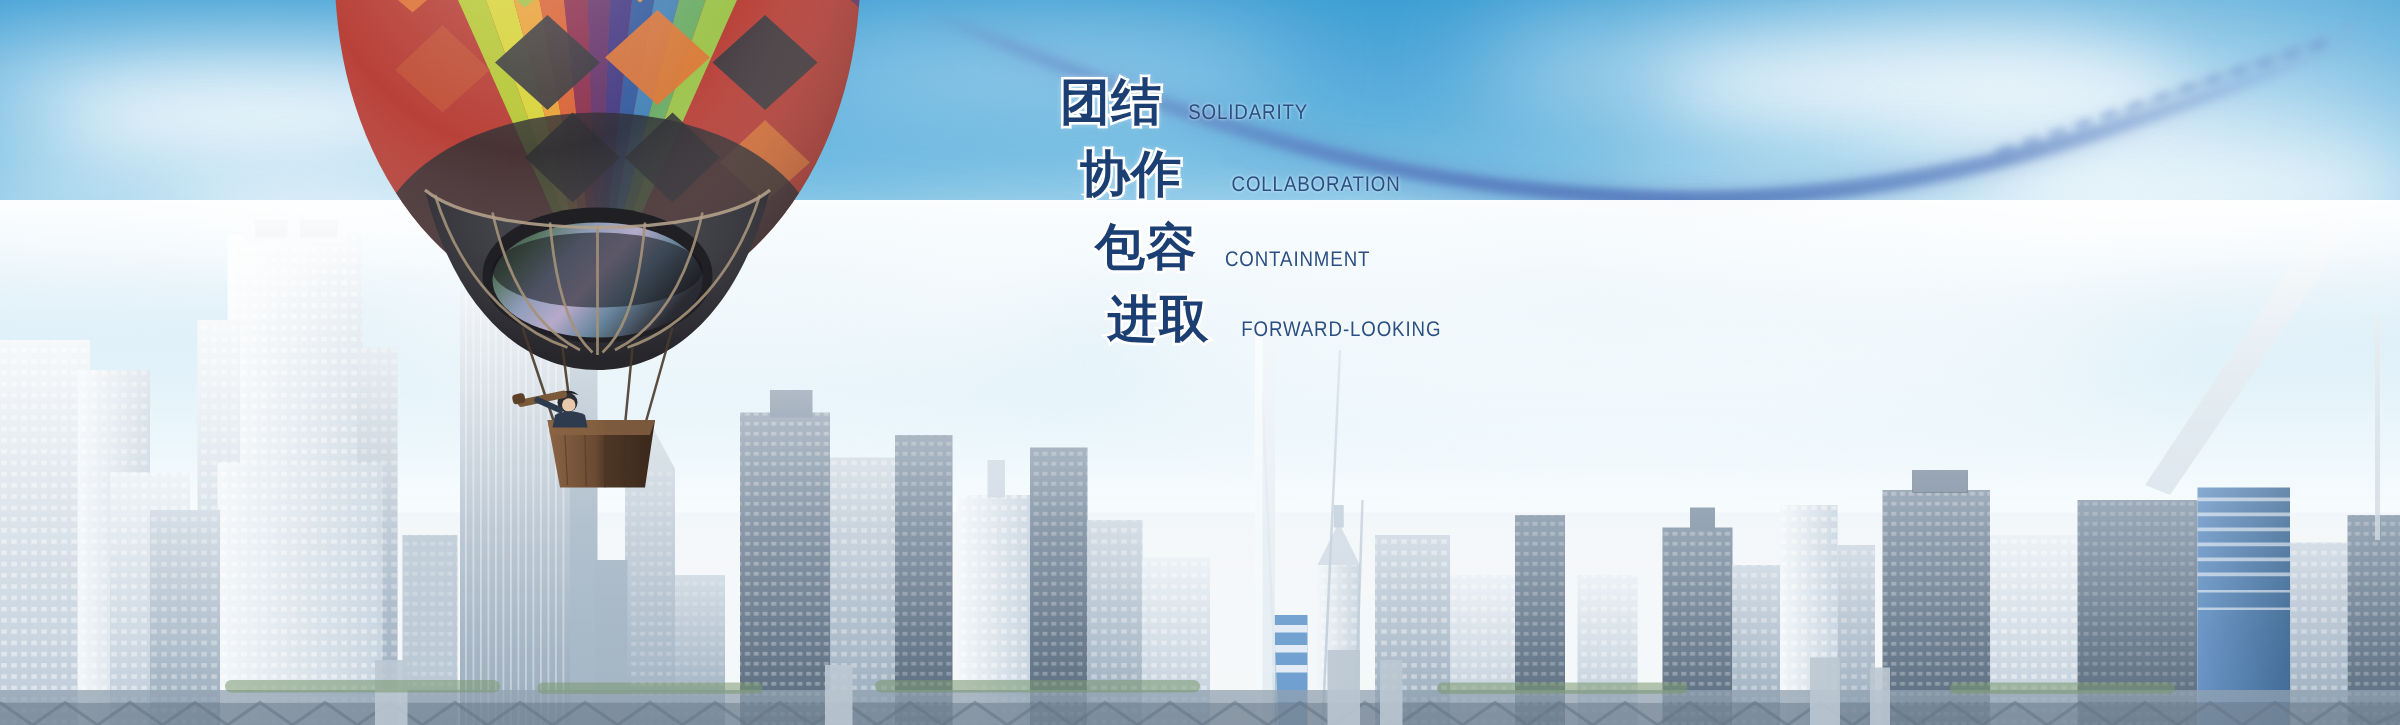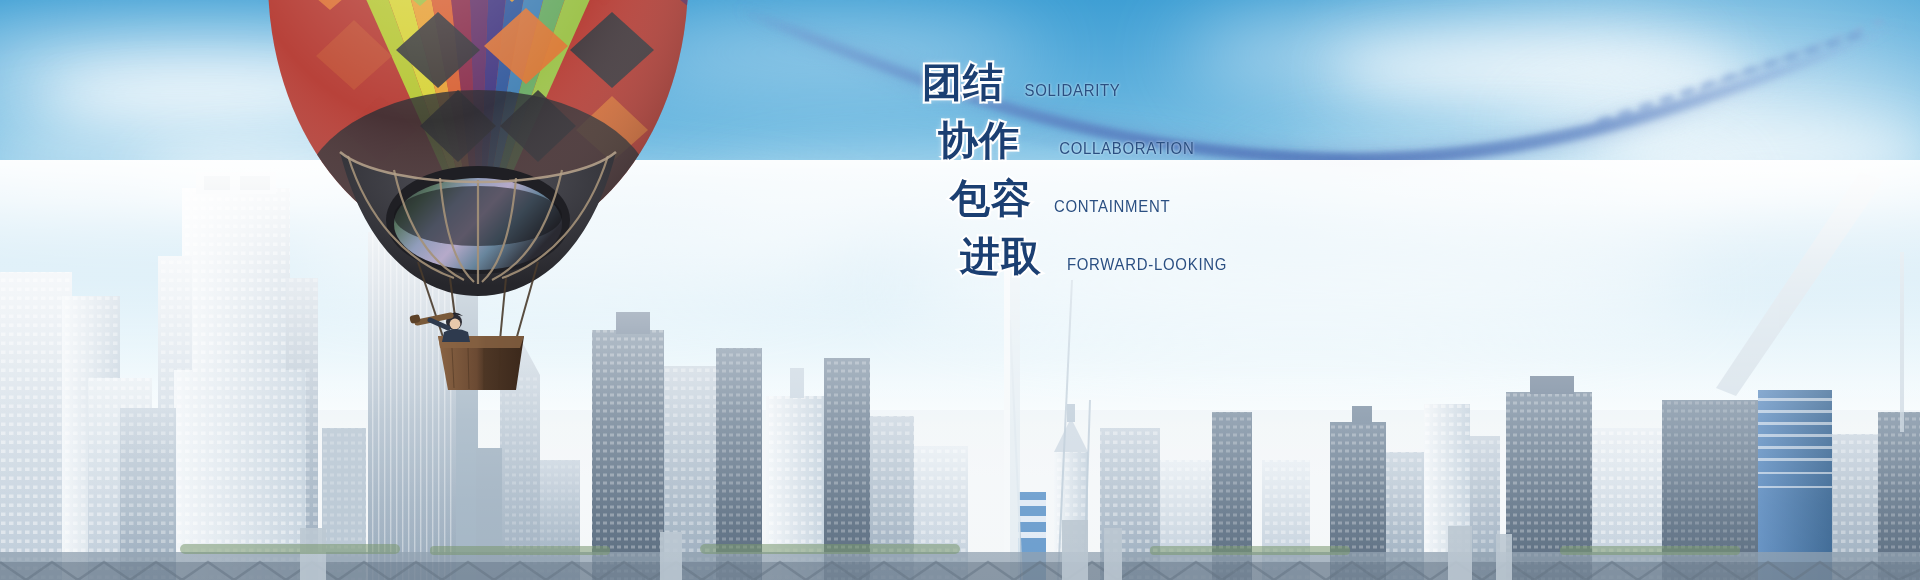--- a/index.html
+++ b/index.html
@@ -60,21 +60,21 @@
       rgba(255,255,255,.06) 100%);
     pointer-events:none;
   }
 
   
   .balloon{position:absolute;left:268px;top:-250px;width:420px;height:620px;}
   .balloon svg{display:block;overflow:visible;}
 
   
   .slogans{
-    position:absolute;left:882px;top:62px;width:560px;height:300px;
+    position:absolute;left:808px;top:62px;width:560px;height:300px;
   }
   .slogan-line{
     position:absolute;
     white-space:nowrap;
     display:flex;align-items:baseline;
   }
   .cn{
     font-family:"DejaVu Sans","Liberation Sans",sans-serif;
     font-weight:700;
     font-size:40px;
@@ -538,21 +538,21 @@
     <div class="slogan-line" style="left:40px;top:0px;">
       <span class="cn">团结</span>
       <span class="en">SOLIDARITY</span>
     </div>
 
     <div class="slogan-line" style="left:56px;top:58px;gap:16px;">
       <span class="cn">协作</span>
       <span class="en">COLLABORATION</span>
     </div>
 
-    <div class="slogan-line" style="left:68px;top:116px;">
+    <div class="slogan-line" style="left:68px;top:116px;align-items:flex-end;">
       <span class="cn">包容</span>
       <span class="en">CONTAINMENT</span>
     </div>
 
     <div class="slogan-line" style="left:78px;top:174px;">
       <span class="cn">进取</span>
       <span class="en">FORWARD-LOOKING</span>
     </div>
 
 

